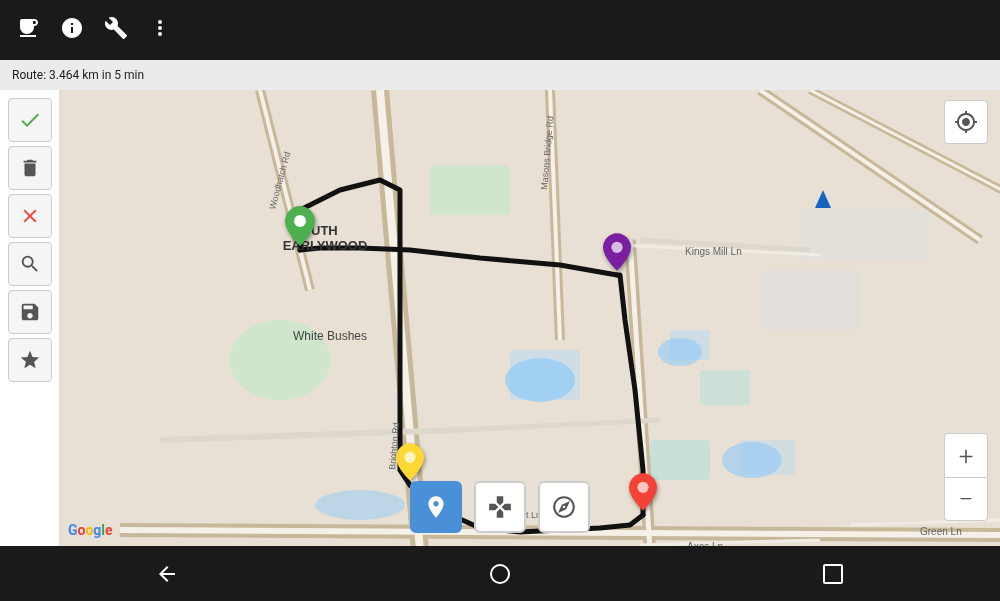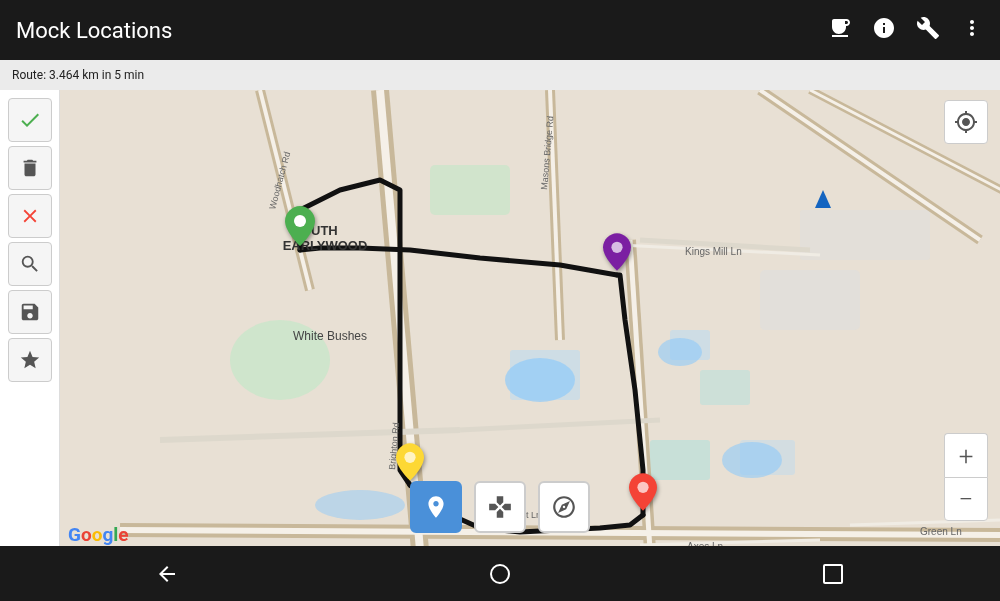--- a/index.html
+++ b/index.html
@@ -75,23 +75,23 @@
     #map-svg {
       position: absolute;
       inset: 0;
       width: 100%;
       height: 100%;
     }
 
     
     #google-logo {
       position: absolute;
-      bottom: 0;
+      bottom: 8px;
       left: 8px;
-      font-size: 19px;
+      font-size: 14px;
       font-weight: bold;
       color: #4285f4;
       z-index: 10;
     }
     #google-logo span:nth-child(1) { color: #4285f4; }
     #google-logo span:nth-child(2) { color: #ea4335; }
     #google-logo span:nth-child(3) { color: #fbbc05; }
     #google-logo span:nth-child(4) { color: #4285f4; }
     #google-logo span:nth-child(5) { color: #34a853; }
     #google-logo span:nth-child(6) { color: #ea4335; }
@@ -227,21 +227,20 @@
       z-index: 50;
     }
     .pin svg {
       filter: drop-shadow(1px 2px 2px rgba(0,0,0,0.4));
     }
   </style>
 </head>
 <body>
 
 <div id="topbar">
-  <span id="app-title">Mock Locations</span>
   <div id="topbar-icons">
 
     <span class="topbar-icon">
       <svg width="24" height="24" viewBox="0 0 24 24" fill="white">
         <path d="M18.5 3H6c-1.1 0-2 .9-2 2v5.71c0 3.83 2.95 7.18 6.78 7.29 3.96.12 7.22-3.06 7.22-7v-1h.5c1.93 0 3.5-1.57 3.5-3.5S20.43 3 18.5 3zm0 5H17V5h1.5c.83 0 1.5.67 1.5 1.5S19.33 8 18.5 8zM4 19h16v2H4v-2z"></path>
       </svg>
     </span>
 
     <span class="topbar-icon">
       <svg width="24" height="24" viewBox="0 0 24 24" fill="white">

